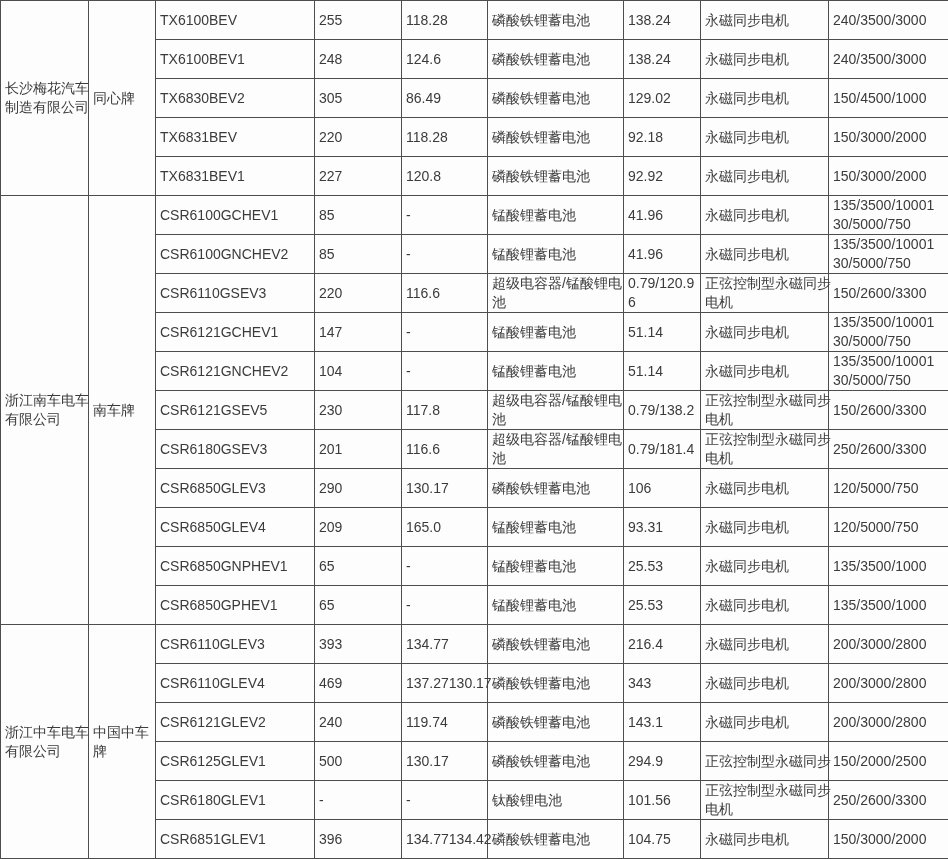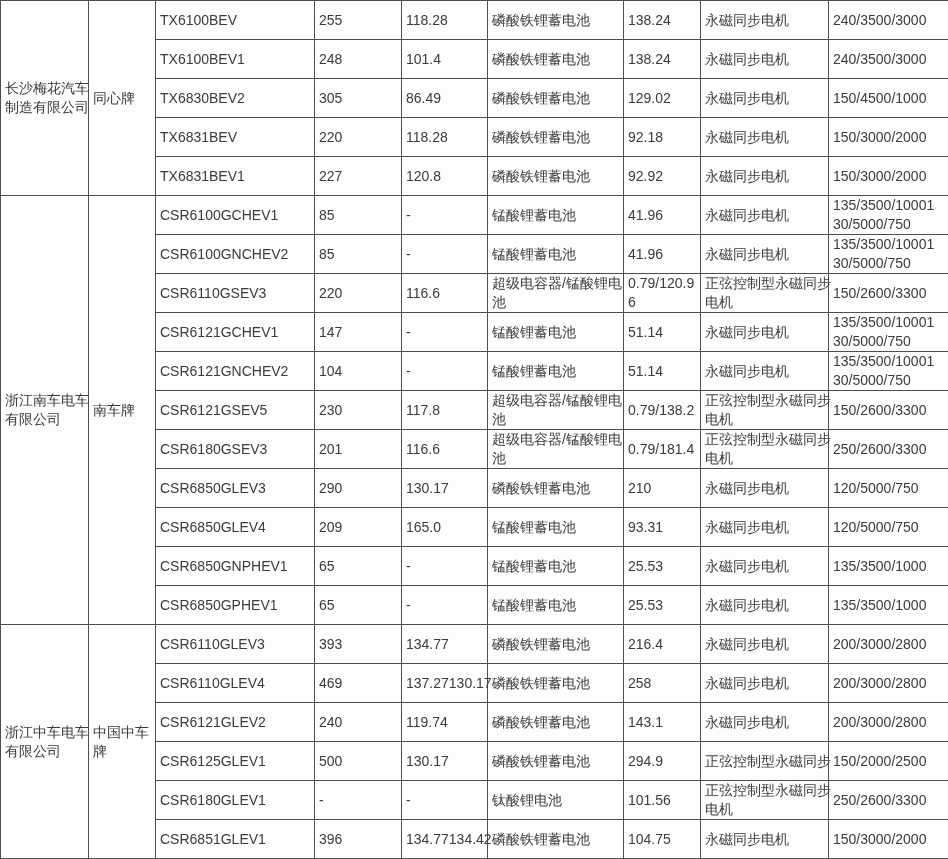--- a/index.html
+++ b/index.html
@@ -55,21 +55,21 @@
         <td class="col-value-a">255</td>
         <td class="col-value-b">118.28</td>
         <td class="col-battery">磷酸铁锂蓄电池</td>
         <td class="col-value-c">138.24</td>
         <td class="col-motor">永磁同步电机</td>
         <td class="col-specs">240/3500/3000</td>
       </tr>
       <tr>
         <td class="col-model">TX6100BEV1</td>
         <td class="col-value-a">248</td>
-        <td class="col-value-b">101.4</td>
+        <td class="col-value-b">124.6</td>
         <td class="col-battery">磷酸铁锂蓄电池</td>
         <td class="col-value-c">138.24</td>
         <td class="col-motor">永磁同步电机</td>
         <td class="col-specs">240/3500/3000</td>
       </tr>
       <tr>
         <td class="col-model">TX6830BEV2</td>
         <td class="col-value-a">305</td>
         <td class="col-value-b">86.49</td>
         <td class="col-battery">磷酸铁锂蓄电池</td>
@@ -170,21 +170,21 @@
         <td class="col-value-c">0.79/181.4</td>
         <td class="col-motor">正弦控制型永磁同步
 电机</td>
         <td class="col-specs">250/2600/3300</td>
       </tr>
       <tr>
         <td class="col-model">CSR6850GLEV3</td>
         <td class="col-value-a">290</td>
         <td class="col-value-b">130.17</td>
         <td class="col-battery">磷酸铁锂蓄电池</td>
-        <td class="col-value-c">210</td>
+        <td class="col-value-c">106</td>
         <td class="col-motor">永磁同步电机</td>
         <td class="col-specs">120/5000/750</td>
       </tr>
       <tr>
         <td class="col-model">CSR6850GLEV4</td>
         <td class="col-value-a">209</td>
         <td class="col-value-b">165.0</td>
         <td class="col-battery">锰酸锂蓄电池</td>
         <td class="col-value-c">93.31</td>
         <td class="col-motor">永磁同步电机</td>
@@ -219,21 +219,21 @@
         <td class="col-battery">磷酸铁锂蓄电池</td>
         <td class="col-value-c">216.4</td>
         <td class="col-motor">永磁同步电机</td>
         <td class="col-specs">200/3000/2800</td>
       </tr>
       <tr>
         <td class="col-model">CSR6110GLEV4</td>
         <td class="col-value-a">469</td>
         <td class="col-value-b">137.27130.17</td>
         <td class="col-battery">磷酸铁锂蓄电池</td>
-        <td class="col-value-c">258</td>
+        <td class="col-value-c">343</td>
         <td class="col-motor">永磁同步电机</td>
         <td class="col-specs">200/3000/2800</td>
       </tr>
       <tr>
         <td class="col-model">CSR6121GLEV2</td>
         <td class="col-value-a">240</td>
         <td class="col-value-b">119.74</td>
         <td class="col-battery">磷酸铁锂蓄电池</td>
         <td class="col-value-c">143.1</td>
         <td class="col-motor">永磁同步电机</td>

